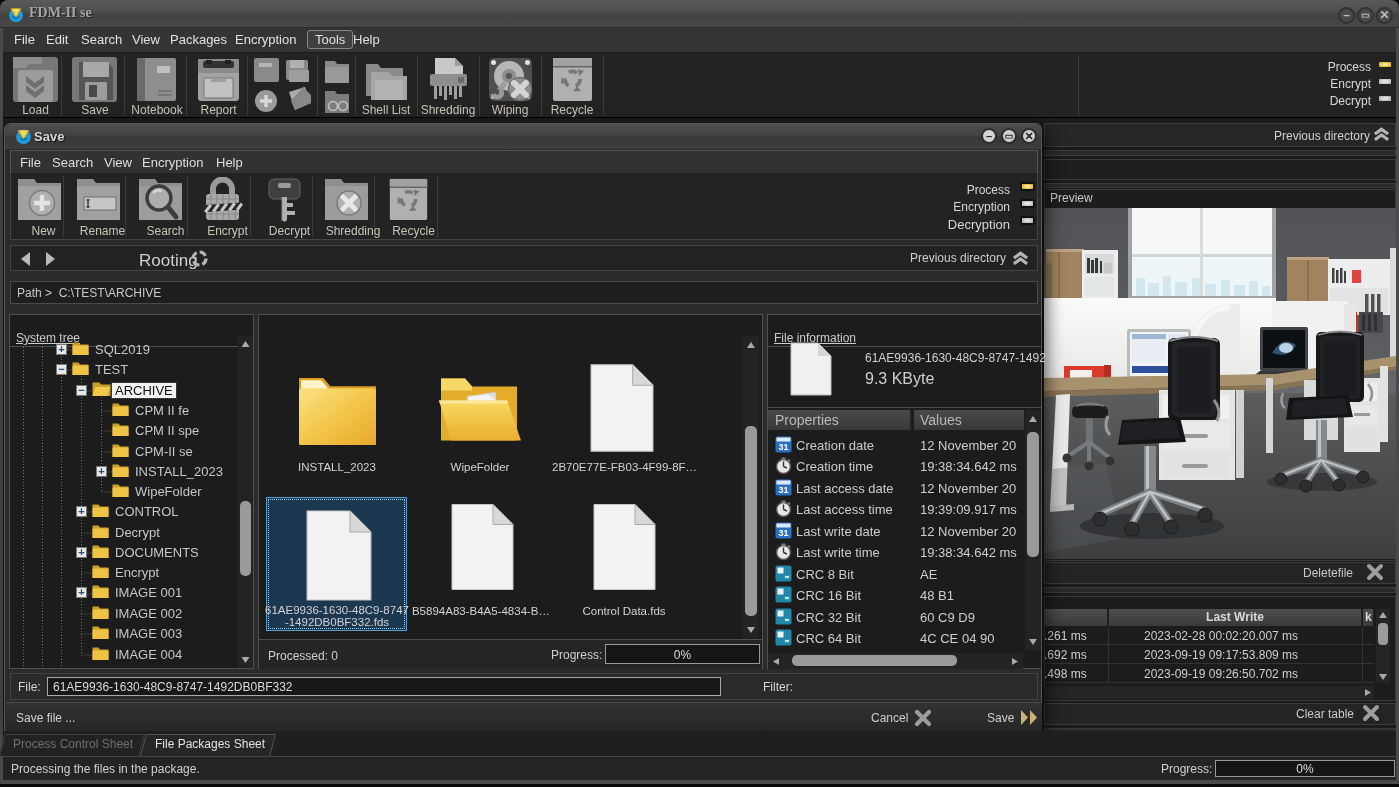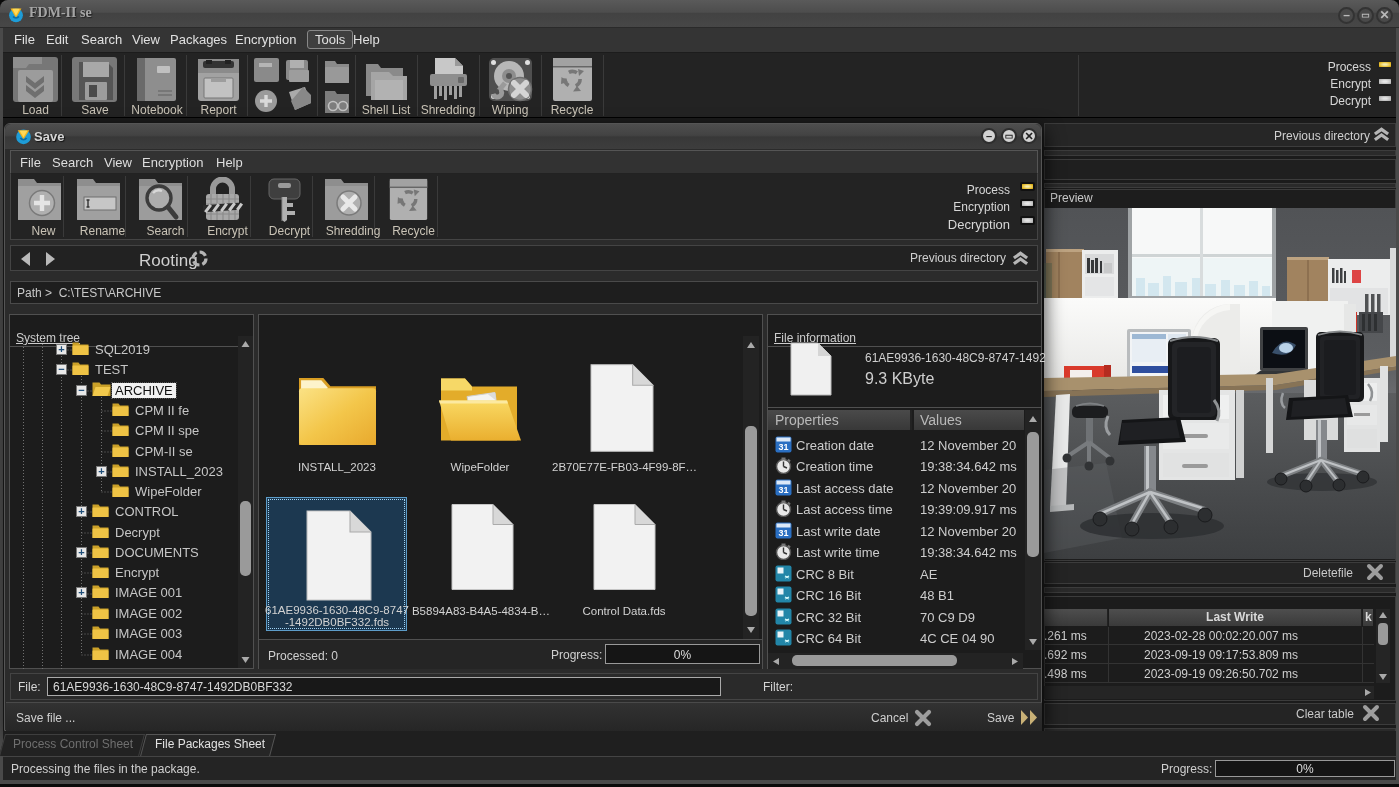--- a/index.html
+++ b/index.html
@@ -948,21 +948,21 @@
           <div class="plabel">CRC 16 Bit</div>
             <div class="pvalue">48 B1</div>
         </div>
         <div class="prow" style="top:291.5px">
           <svg class="abs" style="left:7px;top:1px" width="17" height="17" viewBox="0 0 17 17">
               <rect x="0.5" y="0.5" width="16" height="16" rx="2" fill="#2286a8"></rect>
               <rect x="2.5" y="2.5" width="6" height="6" fill="#eaf4f8"></rect>
               <path d="M10 11 L14 13 M10 13 L14 11" stroke="#dff" stroke-width="1.3"></path>
             </svg>
           <div class="plabel">CRC 32 Bit</div>
-            <div class="pvalue">70 C9 D9</div>
+            <div class="pvalue">60 C9 D9</div>
         </div>
         <div class="prow" style="top:313px">
           <svg class="abs" style="left:7px;top:1px" width="17" height="17" viewBox="0 0 17 17">
               <rect x="0.5" y="0.5" width="16" height="16" rx="2" fill="#2286a8"></rect>
               <rect x="2.5" y="2.5" width="6" height="6" fill="#eaf4f8"></rect>
               <path d="M10 11 L14 13 M10 13 L14 11" stroke="#dff" stroke-width="1.3"></path>
             </svg>
           <div class="plabel">CRC 64 Bit</div>
             <div class="pvalue">4C CE 04 90</div>
         </div>

